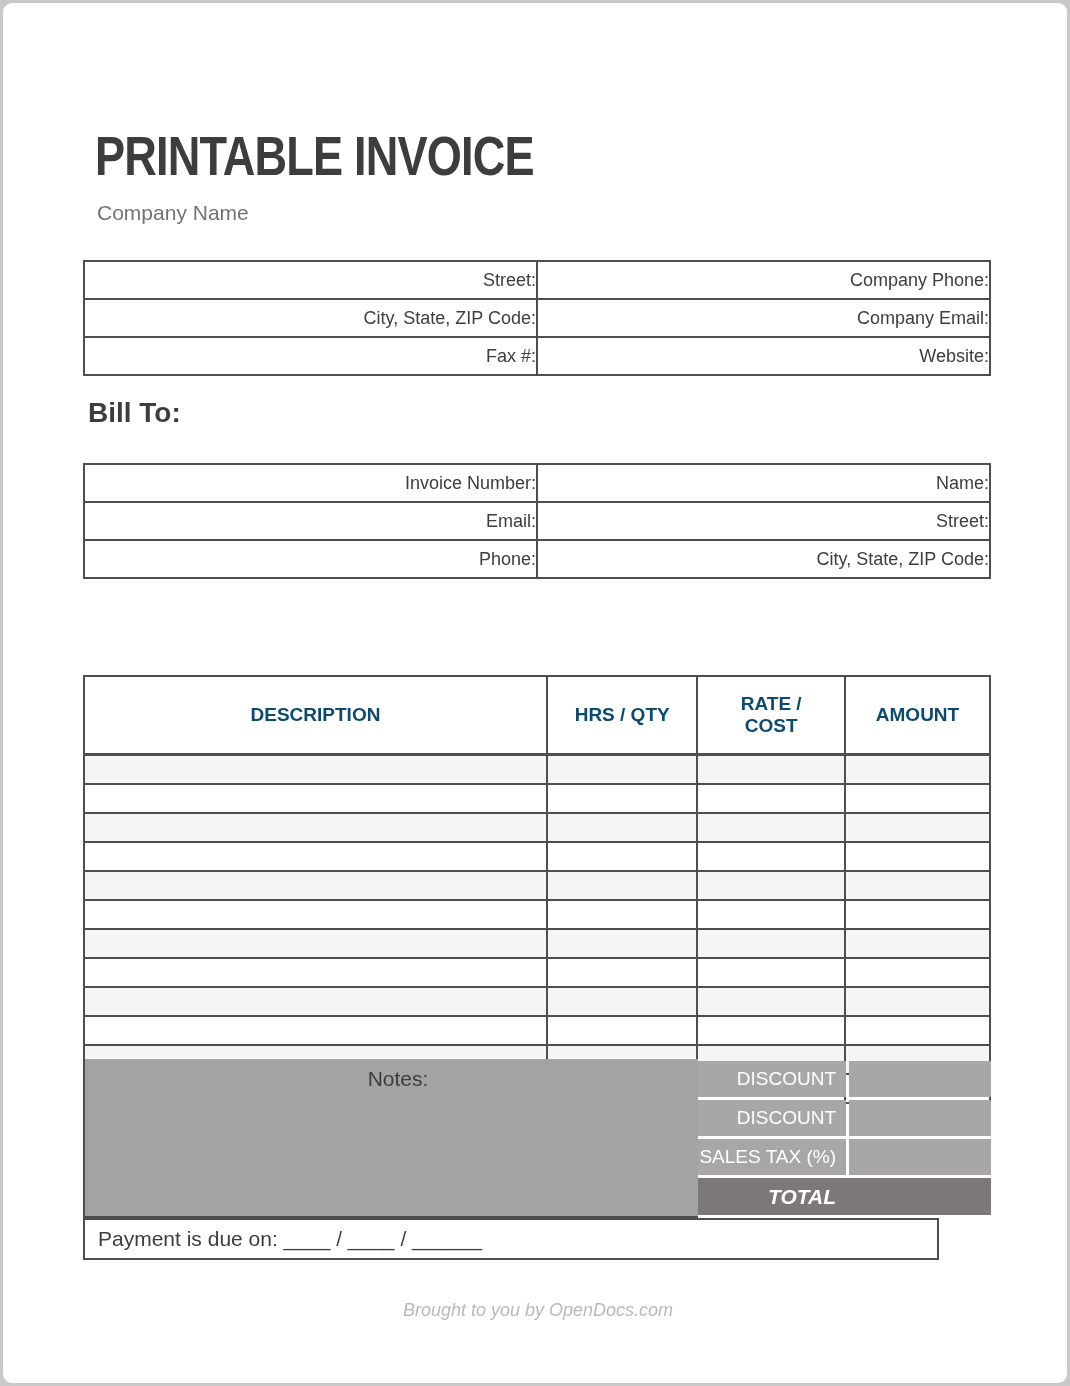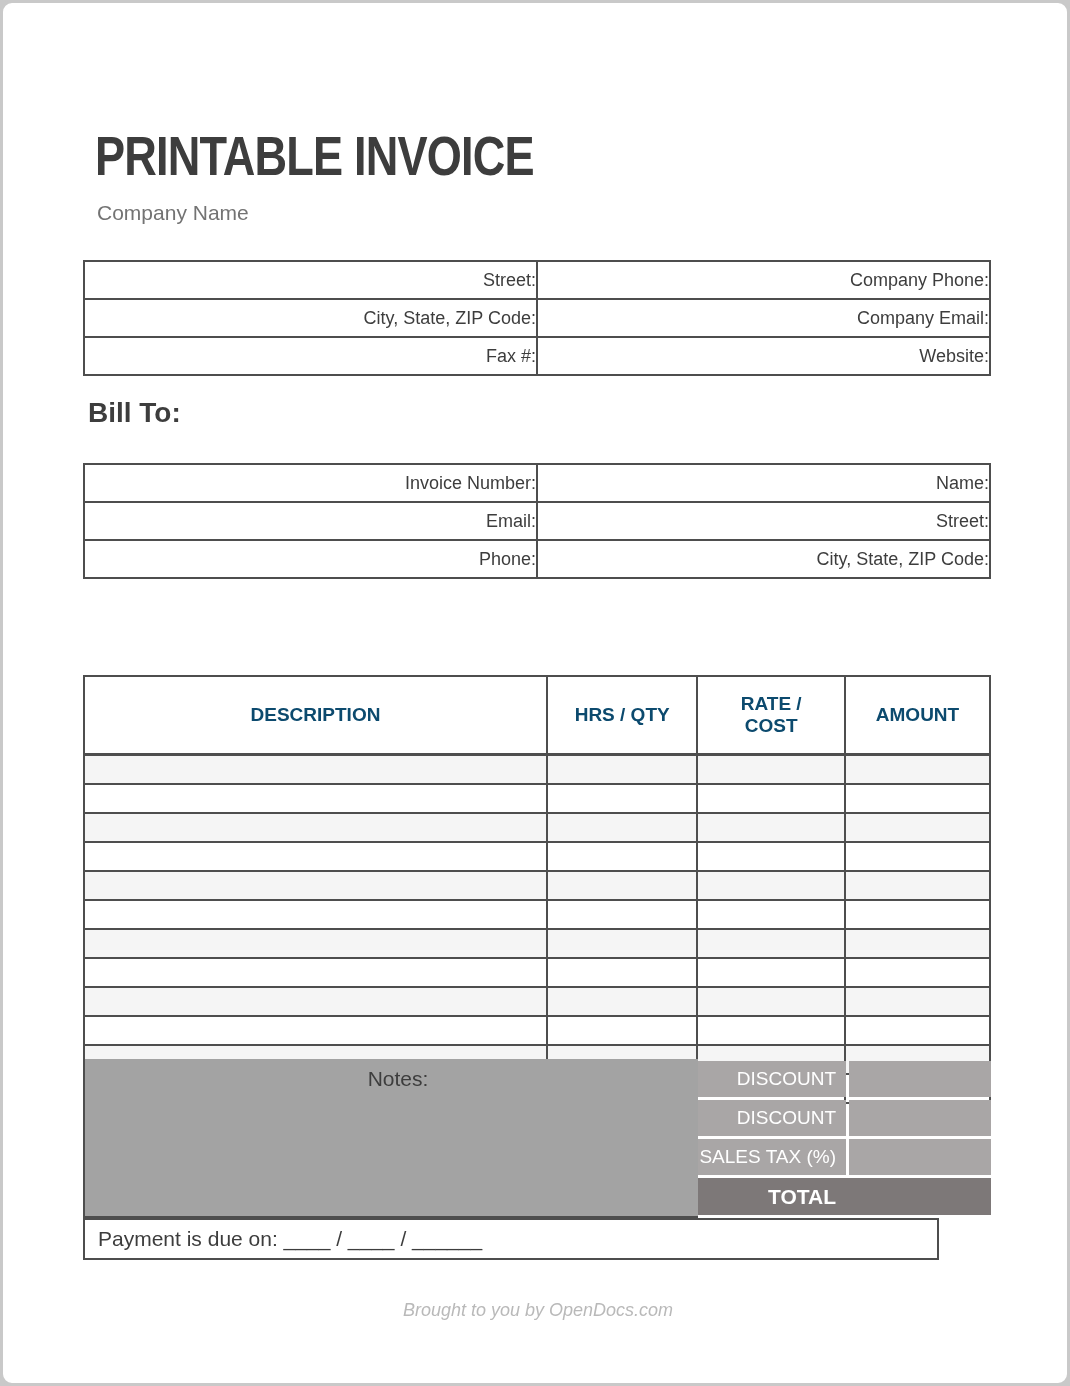--- a/index.html
+++ b/index.html
@@ -73,21 +73,21 @@
     display:flex;height:36px;margin-bottom:3px;
   }
   .totals-row .t-label{
     width:148px;box-sizing:border-box;background:#a9a6a6;color:#ffffff;
     font-size:19px;display:flex;align-items:center;justify-content:flex-end;
     padding-right:10px;
   }
   .totals-row .t-value{
     flex:1;margin-left:3px;background:#a9a6a6;
   }
-  .totals-row.grand{height:37px;margin-bottom:0;}
+  .totals-row.grand{height:37px;margin-bottom:0;font-style:italic;}
   .totals-row.grand .t-label{
     background:#7d7878;font-weight:bold;font-size:21px;
   }
   .totals-row.grand .t-value{background:#7d7878;margin-left:0;}
   .payment-box{
     position:absolute;left:80px;top:1215px;width:856px;height:42px;
     box-sizing:border-box;border:2px solid #4e4e4e;background:#fff;
     display:flex;align-items:center;padding-left:13px;
     font-size:21px;color:#3d3d3d;
   }

